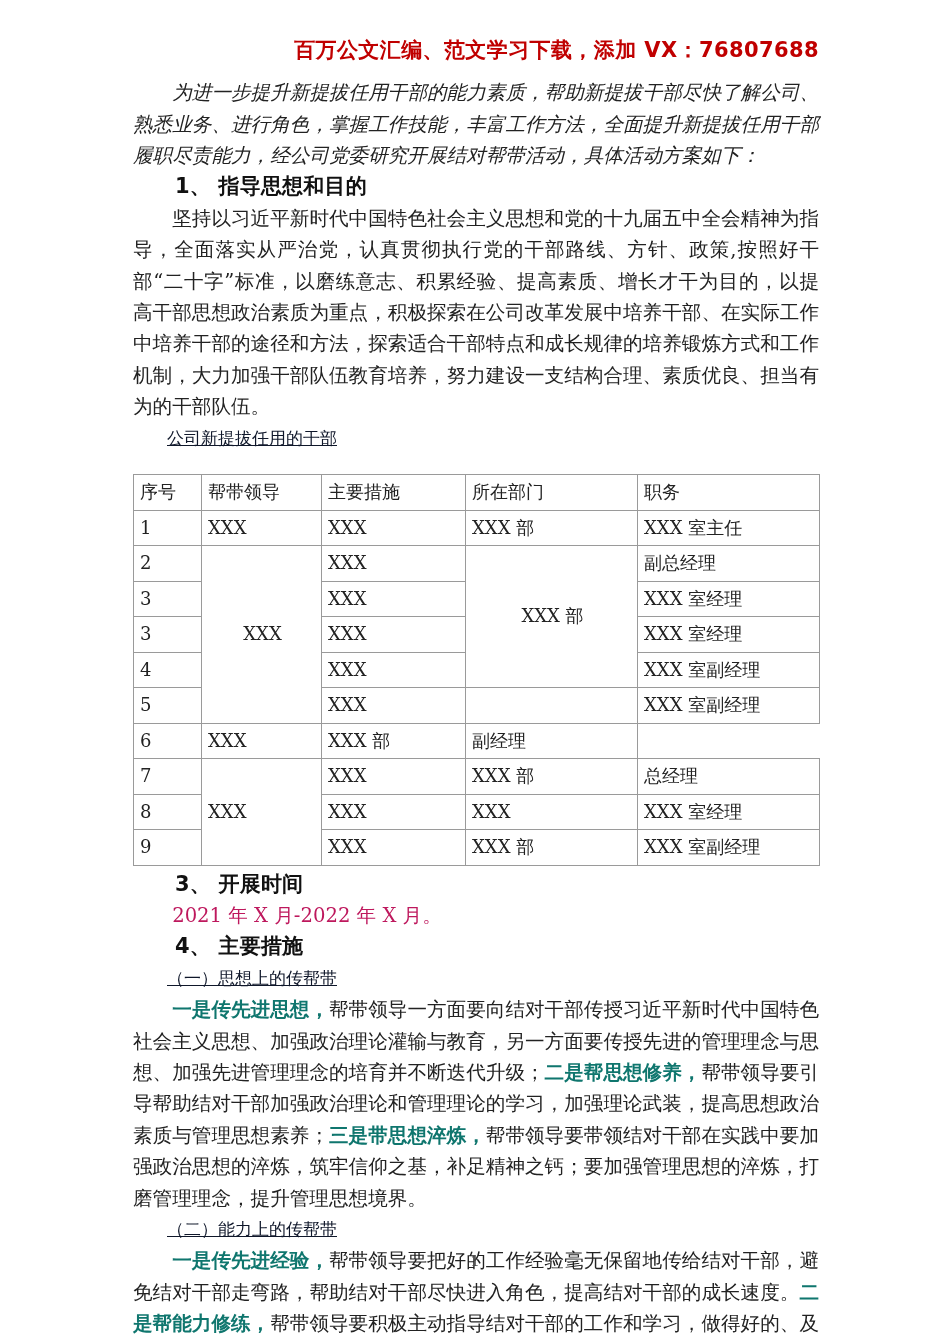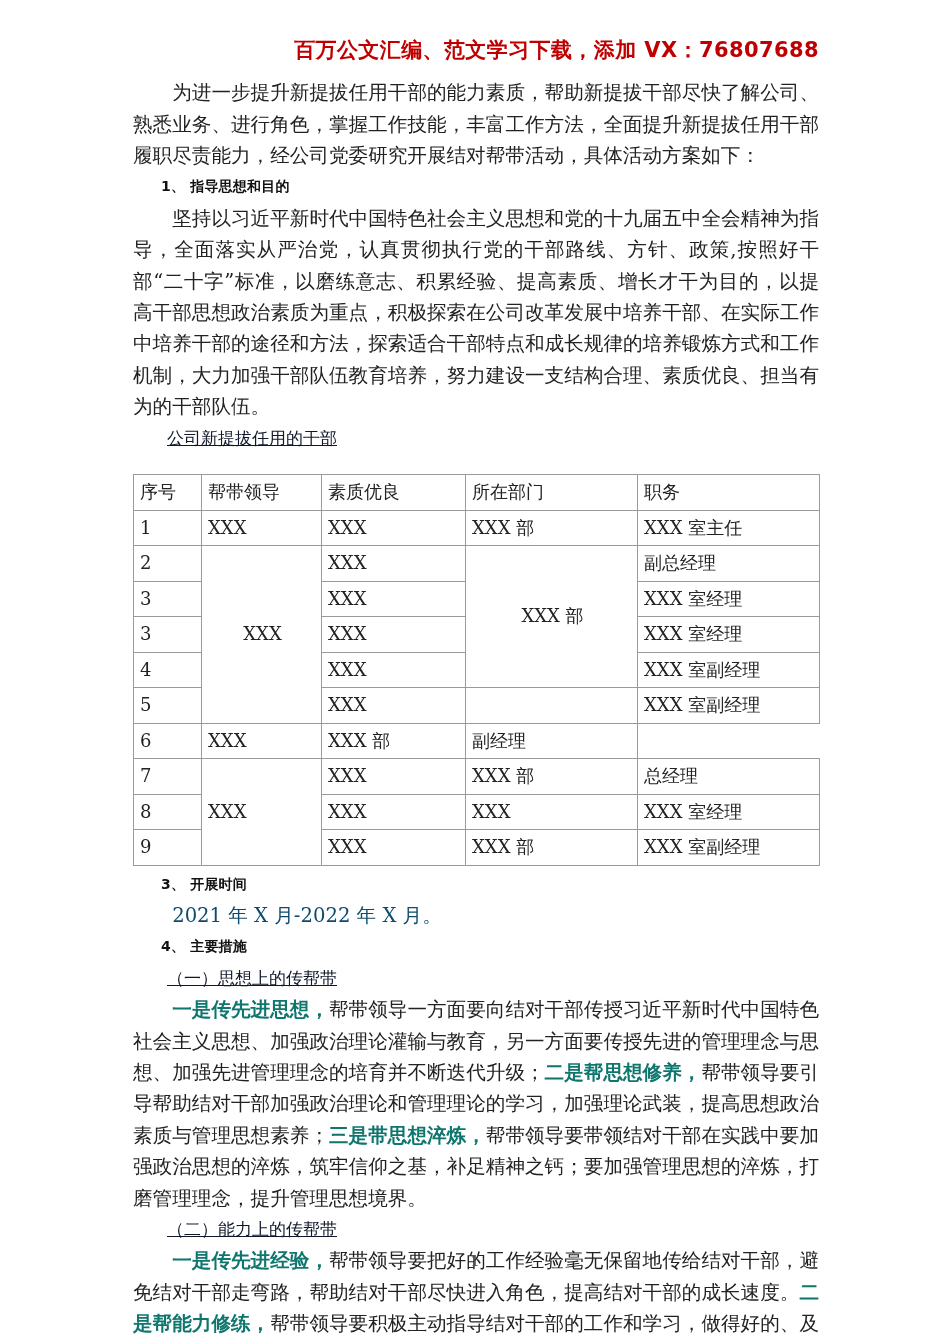--- a/index.html
+++ b/index.html
@@ -49,21 +49,21 @@
     line-height: 31.4px;
     text-align: justify;
     text-justify: inter-ideograph;
     text-indent: 2em;
     color: #222;
   }
 
   h2.sec {
     margin: 0;
     font-family: "DejaVu Sans", "Liberation Sans", sans-serif;
-    font-size: 14px;
+    font-size: 21px;
     font-weight: bold;
     line-height: 31.4px;
     text-indent: 2em;
     color: #111;
     letter-spacing: 0.2px;
   }
 
   p.sub {
     margin: 0;
     font-size: 17px;
@@ -77,21 +77,21 @@
     font-family: "DejaVu Sans", "Liberation Sans", sans-serif;
     font-weight: bold;
     color: #0f766e;
   }
 
   .date-line {
     margin: 0;
     font-size: 19.6px;
     line-height: 31.4px;
     text-indent: 2em;
-    color: #0c4a6e;
+    color: #be185d;
   }
 
   
   table.pairs {
     border-collapse: collapse;
     width: 686px;
     margin-top: 20px;
     margin-bottom: 3px;
     table-layout: fixed;
   }
@@ -133,42 +133,42 @@
 </style>
 </head>
 <body>
 
 <div class="page">
 
   <div class="content">
 
     <div class="promo">百万公文汇编、范文学习下载，添加 VX：76807688</div>
 
-    <p class="body" style="margin-top:14px;">为进一步提升新提拔任用干部的能力素质，帮助新提拔干部尽快了解公司、熟悉业务、进行角色，掌握工作技能，丰富工作方法，全面提升新提拔任用干部履职尽责能力，经公司党委研究开展结对帮带活动，具体活动方案如下：</p>
+    <p class="body" style="margin-top:14px;font-style:italic;">为进一步提升新提拔任用干部的能力素质，帮助新提拔干部尽快了解公司、熟悉业务、进行角色，掌握工作技能，丰富工作方法，全面提升新提拔任用干部履职尽责能力，经公司党委研究开展结对帮带活动，具体活动方案如下：</p>
 
     <h2 class="sec">1、 指导思想和目的</h2>
 
     <p class="body">坚持以习近平新时代中国特色社会主义思想和党的十九届五中全会精神为指导，全面落实从严治党，认真贯彻执行党的干部路线、方针、政策,按照好干部“二十字”标准，以磨练意志、积累经验、提高素质、增长才干为目的，以提高干部思想政治素质为重点，积极探索在公司改革发展中培养干部、在实际工作中培养干部的途径和方法，探索适合干部特点和成长规律的培养锻炼方式和工作机制，大力加强干部队伍教育培养，努力建设一支结构合理、素质优良、担当有为的干部队伍。</p>
 
 
     <p class="sub">公司新提拔任用的干部</p>
 
     <table class="pairs">
       <colgroup>
         <col class="c0">
           <col class="c1">
           <col class="c2">
           <col class="c3">
           <col class="c4">
       </colgroup>
       <thead>
         <tr>
           <th>序号</th>
           <th>帮带领导</th>
-          <th>素质优良</th>
+          <th>主要措施</th>
           <th>所在部门</th>
           <th>职务</th>
         </tr>
       </thead>
       <tbody>
         <tr>
           <td>1</td>
           <td>XXX</td>
           <td>XXX</td>
           <td>XXX 部</td>

